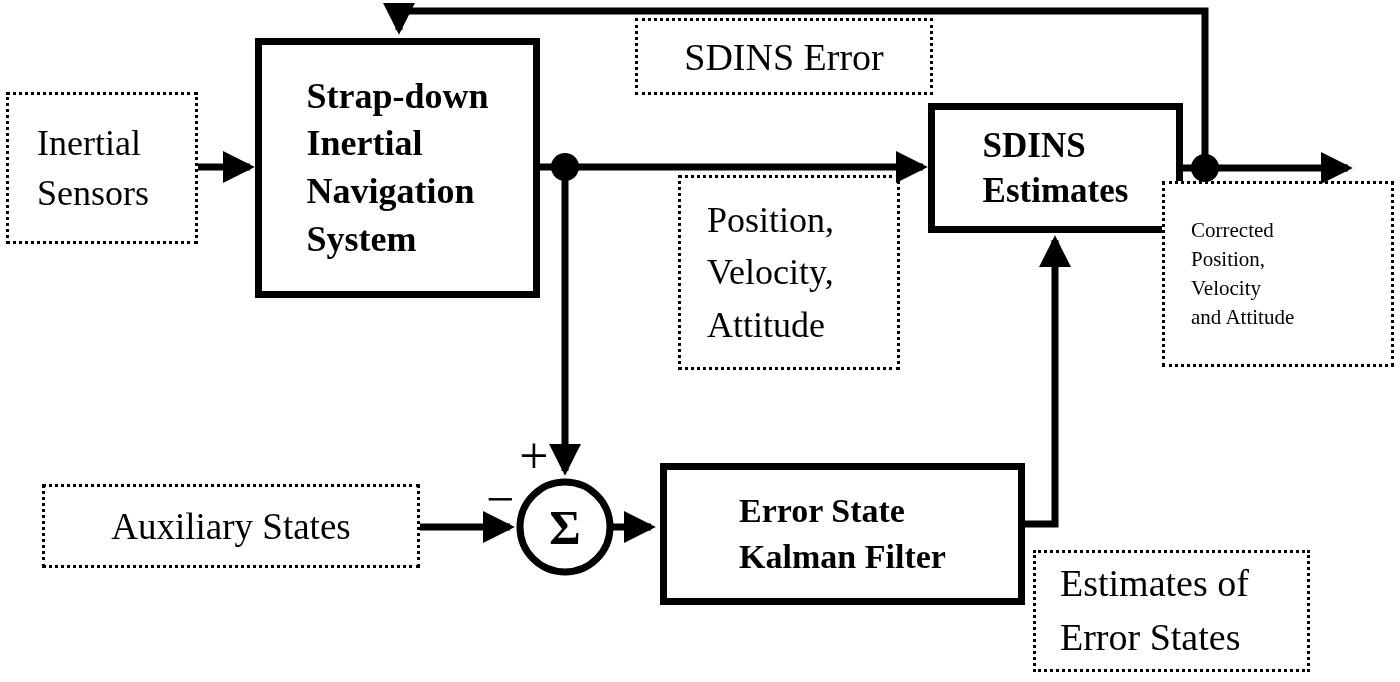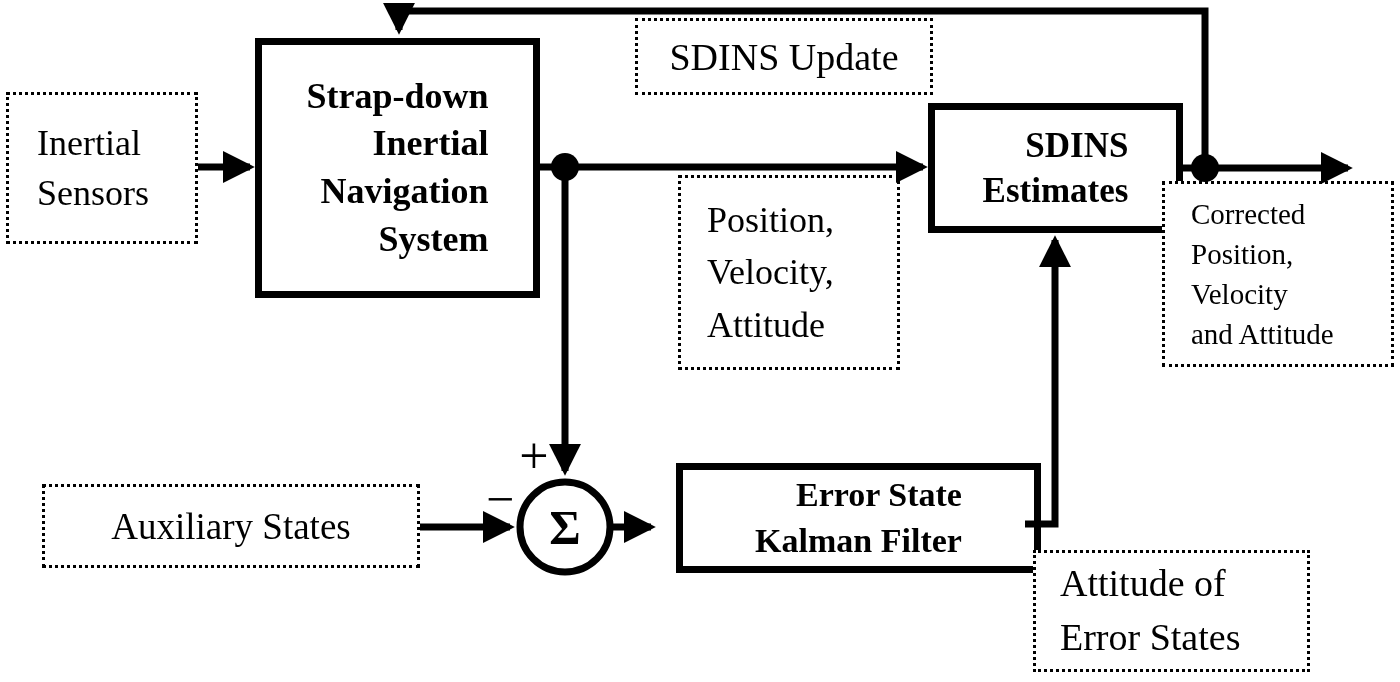--- a/index.html
+++ b/index.html
@@ -16,37 +16,37 @@
     position: absolute;
     display: flex;
     align-items: center;
     box-sizing: border-box;
     background: #ffffff;
     white-space: pre-line;
   }
   .solid-box {
     border: 7px solid #000;
     justify-content: center;
-    text-align: right;
+    text-align: left;
     font-weight: bold;
   }
   .dotted-box {
     border: 3px dotted #000;
   }
   .centered { justify-content: center; text-align: center; }
 
   
   #node-inertial      { left: 6px;    top: 92px;  width: 192px; height: 152px; font-size: 36px; line-height: 1.4; padding-left: 28px; }
   #node-sdins         { left: 255px;  top: 38px;  width: 285px; height: 260px; font-size: 36px; line-height: 1.32; }
   #label-update       { left: 635px;  top: 18px;  width: 298px; height: 77px;  font-size: 38px; }
   #label-pva          { left: 678px;  top: 175px; width: 222px; height: 195px; font-size: 36px; line-height: 1.45; padding-left: 26px; }
   #node-correction    { left: 928px;  top: 103px; width: 255px; height: 130px; font-size: 35px; line-height: 1.3; }
-  #label-corrected    { left: 1162px; top: 181px; width: 232px; height: 186px; font-size: 29px; line-height: 1.38; padding-left: 26px; }
+  #label-corrected    { left: 1162px; top: 181px; width: 232px; height: 186px; font-size: 21px; line-height: 1.38; padding-left: 26px; }
   #node-aux           { left: 42px;   top: 484px; width: 378px; height: 84px;  font-size: 37px; }
-  #node-kalman        { left: 660px;  top: 463px; width: 365px; height: 110px; font-size: 34px; line-height: 1.35; margin-left: 16px; }
+  #node-kalman        { left: 660px;  top: 463px; width: 365px; height: 142px; font-size: 34px; line-height: 1.35; }
   #label-estimates    { left: 1033px; top: 550px; width: 277px; height: 122px; font-size: 38px; line-height: 1.42; padding-left: 24px; }
 
   
   .sym {
     position: absolute;
     display: flex;
     align-items: center;
     justify-content: center;
     background: transparent;
   }
@@ -62,40 +62,40 @@
 <div id="stage">
 
   <div class="node dotted-box" id="node-inertial">Inertial
 Sensors</div>
 
   <div class="node solid-box" id="node-sdins">Strap-down
 Inertial
 Navigation
 System</div>
 
-  <div class="node dotted-box centered" id="label-update">SDINS Update</div>
+  <div class="node dotted-box centered" id="label-update">SDINS Error</div>
 
   <div class="node dotted-box" id="label-pva">Position,
 Velocity,
 Attitude</div>
 
   <div class="node solid-box" id="node-correction">SDINS
 Estimates</div>
 
   <div class="node dotted-box" id="label-corrected">Corrected
 Position,
 Velocity
 and Attitude</div>
 
   <div class="node dotted-box centered" id="node-aux">Auxiliary States</div>
 
   <div class="node solid-box" id="node-kalman">Error State
 Kalman Filter</div>
 
-  <div class="node dotted-box" id="label-estimates">Attitude of
+  <div class="node dotted-box" id="label-estimates">Estimates of
 Error States</div>
 
   <svg id="wires" width="1400" height="682" viewBox="0 0 1400 682">
     <defs>
       <marker id="ah" viewBox="0 0 10 10" refX="8.5" refY="5" markerWidth="4.6" markerHeight="4.6" orient="auto-start-reverse">
         <path d="M0,0 L10,5 L0,10 z" fill="#000"></path>
       </marker>
     </defs>
     <g stroke="#000000" stroke-width="7" fill="none">
       <path d="M198,167 H250" marker-end="url(#ah)"></path>

